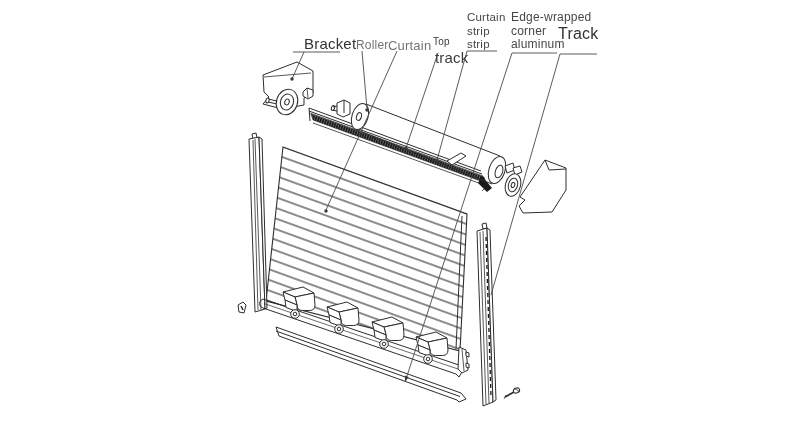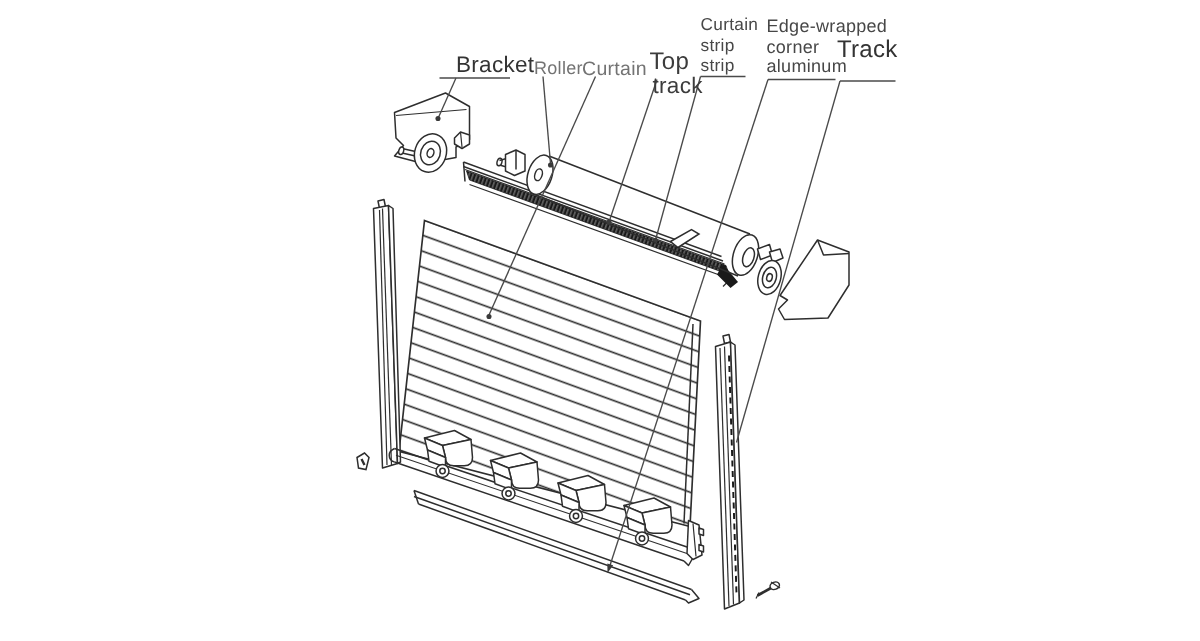--- a/index.html
+++ b/index.html
@@ -15,21 +15,21 @@
     position:absolute;
     color:#3c3c3c;
     white-space:nowrap;
     letter-spacing:.2px;
     font-family:"Liberation Sans", sans-serif;
   }
   .lbl-big{font-size:15px;color:#333;margin-left:12px;}
   .lbl-sm{font-size:12px;color:#737373;}
   .lbl-multi{font-size:11.5px;line-height:13.5px;color:#474747;}
   .lbl .line{display:block;}
-  .lbl-toptrack .l1{display:block;font-size:16px;line-height:16px;}
+  .lbl-toptrack .l1{display:block;font-size:10px;line-height:16px;}
   .lbl-toptrack .l2{display:block;font-size:15px;line-height:15px;margin-left:2px;}
   .lbl-trackbig{font-size:16px;color:#333;}
 </style>
 </head>
 <body>
 
 <div class="stage">
 
   <svg width="800" height="427" viewBox="0 0 800 427">
     <defs>

